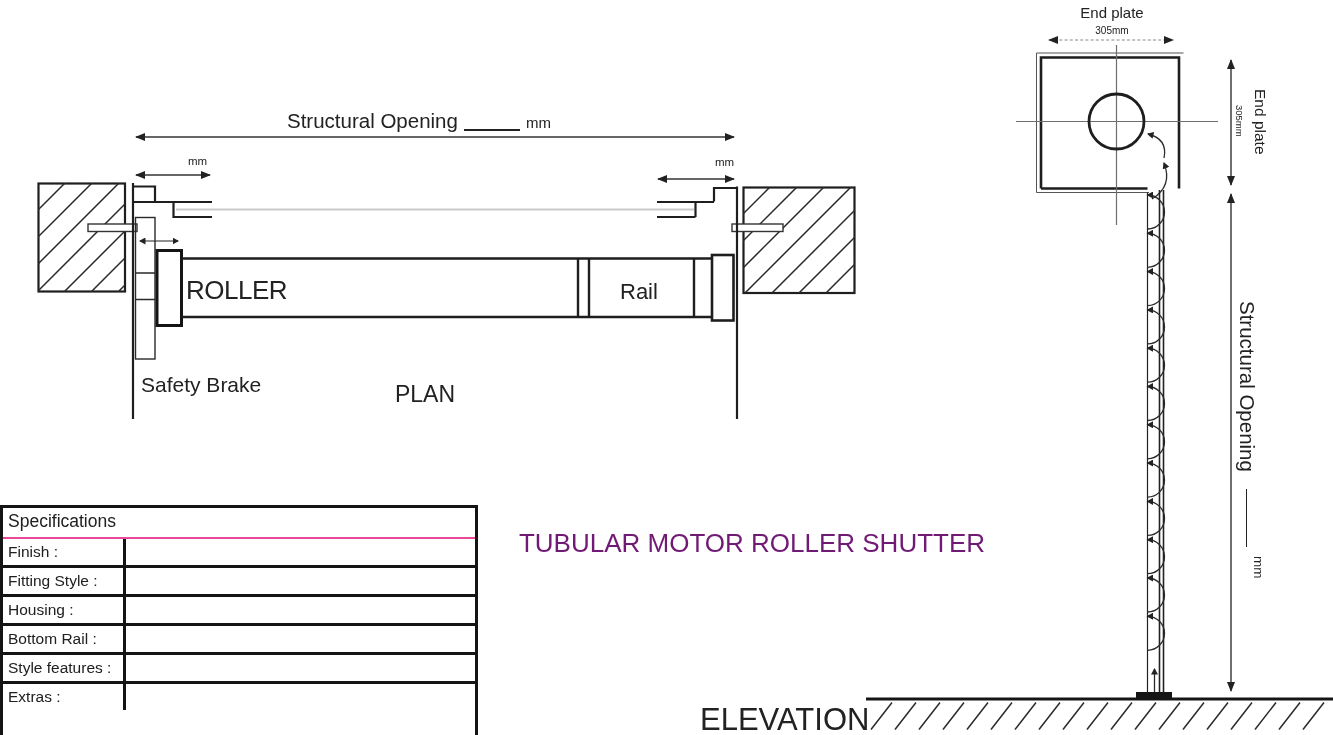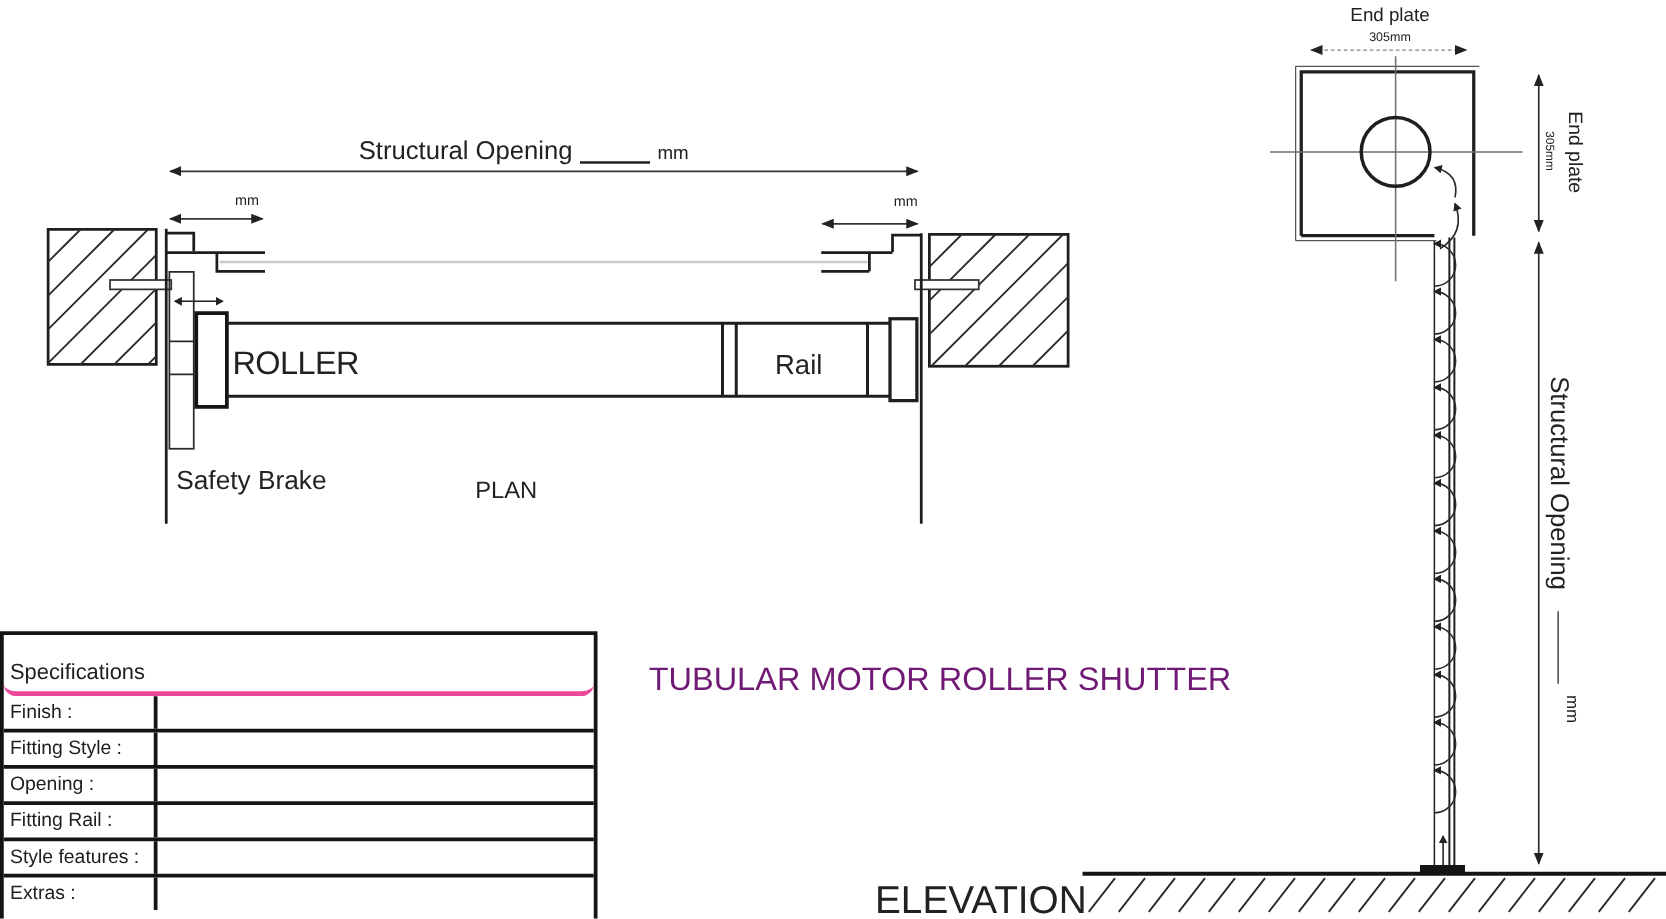--- a/index.html
+++ b/index.html
@@ -28,21 +28,21 @@
   .center{stroke:#6e6e6e;stroke-width:1.2;fill:none}
   .dim{stroke:#333;stroke-width:1.4;fill:none}
   .dimlt{stroke:#888;stroke-width:1;stroke-dasharray:3 2.2;fill:none}
   .hatch{stroke:#2a2a2a;stroke-width:1.5;fill:none}
   .arc{stroke:#2a2a2a;stroke-width:1.3;fill:none}
   
   #spec{
     position:absolute;left:0;top:505px;width:478px;height:236px;
     border:3px solid #141414;box-sizing:border-box;background:#fff;
   }
-  .spec-header{height:26px;border-bottom:4px solid #ec4899;padding:19px 0 0 5px;font-size:17.5px;border-radius:10px;}
+  .spec-header{height:26px;border-bottom:2px solid #ec4899;padding:3px 0 0 5px;font-size:17.5px;}
   .spec-row{display:flex;height:26px;border-bottom:3px solid #141414;}
   .spec-row:last-child{border-bottom:none;}
   .spec-label{width:123px;border-right:3px solid #141414;padding:4px 0 0 5px;font-size:15.5px;box-sizing:border-box;flex:none;}
   .spec-value{flex:1;}
   .blank-line{position:absolute;background:transparent;border-bottom:2.2px solid #222;}
   .vblank{position:absolute;width:1.6px;background:#222;}
 </style>
 </head>
 <body>
 
@@ -146,21 +146,21 @@
   <div class="txt" style="left:287px;top:111px;font-size:20.5px;">Structural Opening</div>
   <div class="blank-line" style="left:464px;top:112px;width:56px;height:17px;"></div>
   <div class="txt" style="left:526px;top:115px;font-size:15px;">mm</div>
 
   <div class="txt" style="left:188px;top:156px;font-size:11.5px;">mm</div>
   <div class="txt" style="left:715px;top:157px;font-size:11.5px;">mm</div>
 
   <div class="txt" style="left:186px;top:277px;font-size:26px;letter-spacing:-0.5px;">ROLLER</div>
   <div class="txt" style="left:620px;top:281px;font-size:22px;">Rail</div>
   <div class="txt" style="left:141px;top:374px;font-size:21px;">Safety Brake</div>
-  <div class="txt ctr" style="left:350px;top:383px;width:110px;font-size:19px;">PLAN</div>
+  <div class="txt ctr" style="left:370px;top:383px;width:110px;font-size:23px;">PLAN</div>
 
   <div class="txt ctr" style="left:502px;top:530px;width:500px;font-size:26px;color:#701a75;">TUBULAR MOTOR ROLLER SHUTTER</div>
   <div class="txt ctr" style="left:700px;top:704px;width:164px;font-size:31px;">ELEVATION</div>
 
   <div class="txt ctr" style="left:1064px;top:5px;width:96px;font-size:15px;">End plate</div>
   <div class="txt ctr" style="left:1064px;top:26px;width:96px;font-size:10px;">305mm</div>
 
   <div class="txt vert" style="left:1252px;top:89px;font-size:15.5px;">End plate</div>
   <div class="txt vert" style="left:1234px;top:105px;font-size:9.5px;">305mm</div>
 
@@ -172,25 +172,25 @@
     <div class="spec-header">Specifications</div>
     <div class="spec-row">
       <div class="spec-label">Finish :</div>
       <div class="spec-value"></div>
     </div>
     <div class="spec-row">
       <div class="spec-label">Fitting Style :</div>
       <div class="spec-value"></div>
     </div>
     <div class="spec-row">
-      <div class="spec-label">Opening :</div>
-      <div class="spec-value"></div>
-    </div>
-    <div class="spec-row">
-      <div class="spec-label">Fitting Rail :</div>
+      <div class="spec-label">Housing :</div>
+      <div class="spec-value"></div>
+    </div>
+    <div class="spec-row">
+      <div class="spec-label">Bottom Rail :</div>
       <div class="spec-value"></div>
     </div>
     <div class="spec-row">
       <div class="spec-label">Style features :</div>
       <div class="spec-value"></div>
     </div>
     <div class="spec-row">
       <div class="spec-label">Extras :</div>
       <div class="spec-value"></div>
     </div>

